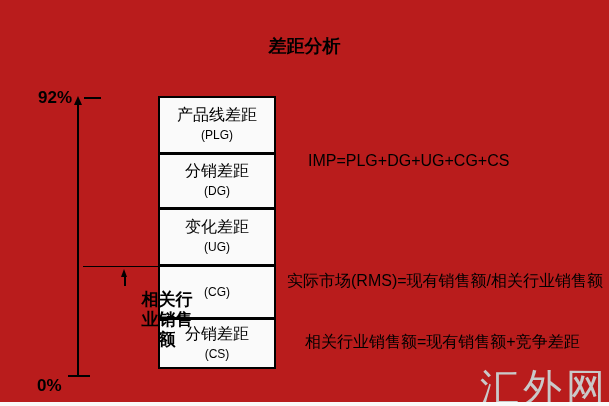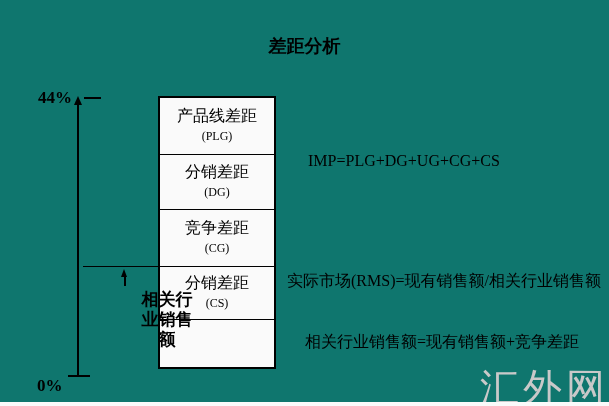--- a/index.html
+++ b/index.html
@@ -1,36 +1,36 @@
 <!DOCTYPE html>
 <html><head>
 <meta charset="utf-8">
 <style>
   html,body{margin:0;padding:0;background:#fafafa;}
-  .canvas{position:relative;width:609px;height:402px;background:#0f766e;overflow:hidden;
-          font-family:Liberation Serif, serif;color:#000;}
+  .canvas{position:relative;width:609px;height:402px;background:#b91c1c;overflow:hidden;
+          font-family:Liberation Sans, sans-serif;color:#000;}
   .title{position:absolute;top:34px;left:0;width:100%;text-align:center;
          font-weight:bold;font-size:18px;}
   .pct{position:absolute;font-weight:bold;font-size:17px;}
   .pct-100{top:88px;left:18px;width:54px;text-align:right;}
   .pct-0{top:376px;left:37px;}
   .line{position:absolute;background:#000;}
   .axis-line{left:77px;top:103px;width:1.5px;height:274px;}
   .arrow-up{position:absolute;width:0;height:0;
             border-left:4px solid transparent;border-right:4px solid transparent;
             border-bottom:9px solid #000;}
   .axis-arrow{left:74px;top:96px;}
   .tick-top{left:84px;top:97px;width:17px;height:1.5px;}
   .tick-bottom{left:68px;top:375px;width:22px;height:1.5px;}
   .axis-label{position:absolute;left:32px;top:184px;width:20px;font-weight:bold;
               font-size:17px;line-height:20px;word-break:break-all;text-align:center;}
   .gap-box{position:absolute;left:158px;top:96px;width:114px;height:269px;
            border:2px solid #000;background:#fafafa;}
   .seg{box-sizing:border-box;display:flex;flex-direction:column;align-items:center;
-       justify-content:center;border-bottom:1px solid #000000;font-size:16px;line-height:21px;}
+       justify-content:center;border-bottom:3px solid #000000;font-size:16px;line-height:21px;}
   .seg:nth-child(1){height:57px;}
   .seg:nth-child(2){height:55px;text-align:center;}
   .seg:nth-child(3){height:57px;}
   .seg:nth-child(4){height:53px;}
   .seg:nth-child(5){height:47px;border-bottom:none;}
   .seg .code{font-size:12px;}
   .marker-line{left:83px;top:266px;width:75px;height:1px;}
   .marker-arrow{left:121px;top:269px;border-left:3.5px solid transparent;
                 border-right:3.5px solid transparent;border-bottom:8px solid #000;}
   .marker-shaft{left:124px;top:275px;width:1.5px;height:11px;}
@@ -43,38 +43,41 @@
   .watermark{position:absolute;left:480px;top:361px;font-size:39px;color:#c9c9c9;
              letter-spacing:4px;white-space:nowrap;}
 </style>
 </head>
 <body>
 
 <div class="canvas">
 
   <div class="title">差距分析</div>
 
-  <div class="pct pct-100">44%</div>
+  <div class="pct pct-100">92%</div>
   <div class="pct pct-0">0%</div>
   <div class="arrow-up axis-arrow"></div>
   <div class="line axis-line"></div>
   <div class="line tick-top"></div>
   <div class="line tick-bottom"></div>
 
   <div class="gap-box">
     <div class="seg">
       <span>产品线差距</span>
       <span class="code">(PLG)</span>
     </div>
     <div class="seg">
       <span>分销差距</span>
       <span class="code">(DG)</span>
     </div>
     <div class="seg">
-      <span>竞争差距</span>
+      <span>变化差距</span>
+      <span class="code">(UG)</span>
+    </div>
+    <div class="seg">
       <span class="code">(CG)</span>
     </div>
     <div class="seg">
       <span>分销差距</span>
       <span class="code">(CS)</span>
     </div>
   </div>
 
   <div class="line marker-line"></div>
   <div class="arrow-up marker-arrow"></div>

